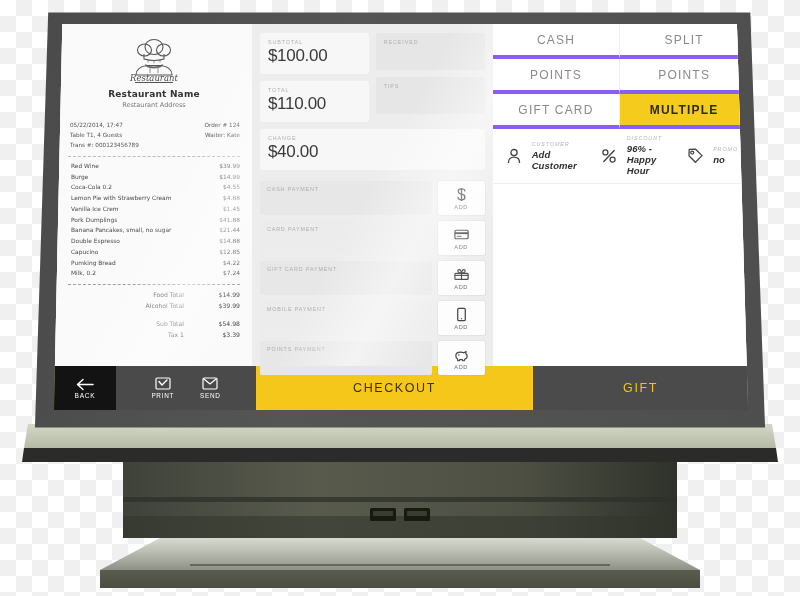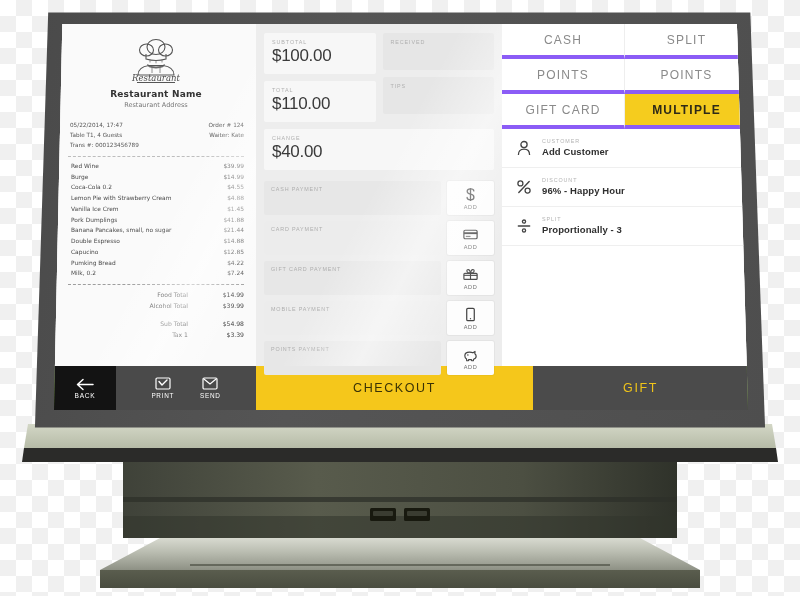--- a/index.html
+++ b/index.html
@@ -134,21 +134,21 @@
   .method-grid { display: grid; grid-template-columns: 1fr 1fr; }
   .method-btn {
     height: 35px; display: flex; align-items: center; justify-content: center;
     font-size: 12px; color: #8a8a8a; letter-spacing: 1.2px;
     border-right: 1px solid #eee; border-bottom: 4px solid #8b5cf6;
     background: #fff;
   }
   .method-btn:nth-child(2n) { border-right: none; }
   .method-btn.active { background: #F5CC1E; color: #2e2a18; font-weight: bold; }
 
-  .opt-list { display: flex; flex-direction: column; }
+  .opt-list { display: flex; flex-direction: row; font-style: italic; }
   .opt-row {
     display: flex; align-items: center; gap: 9px;
     padding: 6px 10px 7px 12px; border-bottom: 1px solid #efefef;
     min-height: 39px;
   }
   .opt-icon { width: 19px; display: flex; align-items: center; justify-content: center; color: #4a4a4a; }
   .opt-text { display: flex; flex-direction: column; gap: 2px; }
   .opt-label { font-size: 5.4px; color: #b3b3b3; letter-spacing: .9px; text-transform: uppercase; }
   .opt-value { font-size: 9.5px; color: #2f2f2f; font-weight: bold; letter-spacing: .1px; }
 
@@ -459,28 +459,27 @@
                 </svg>
               </div>
               <div class="opt-text">
                 <div class="opt-label">DISCOUNT</div>
                 <div class="opt-value">96% - Happy Hour</div>
               </div>
             </div>
             <div class="opt-row">
               <div class="opt-icon">
                 <svg width="18" height="18" viewBox="0 0 18 18">
-                  <circle cx="9" cy="4.6" r="1.6" fill="none" stroke="#444" stroke-width="1.3"></circle>
-                  <path d="M3.4 9 H14.6" stroke="#444" stroke-width="1.6" stroke-linecap="round"></path>
-                  <circle cx="9" cy="13.4" r="1.6" fill="none" stroke="#444" stroke-width="1.3"></circle>
+                  <path d="M9.6 2.2 L16 8.6 L9.4 15.2 L3 8.8 L3.2 2.4 Z" fill="none" stroke="#444" stroke-width="1.3" stroke-linejoin="round"></path>
+                  <circle cx="6.2" cy="5.6" r="1.5" fill="none" stroke="#444" stroke-width="1.2"></circle>
                 </svg>
               </div>
               <div class="opt-text">
-                <div class="opt-label">SPLIT</div>
-                <div class="opt-value">Proportionally - 3</div>
+                <div class="opt-label">PROMO</div>
+                <div class="opt-value">no</div>
               </div>
             </div>
           </div>
       </div>
 
     </div>
 
     <div id="bottom-bar">
       <div class="bb-back">
         <svg width="20" height="13" viewBox="0 0 20 13">

